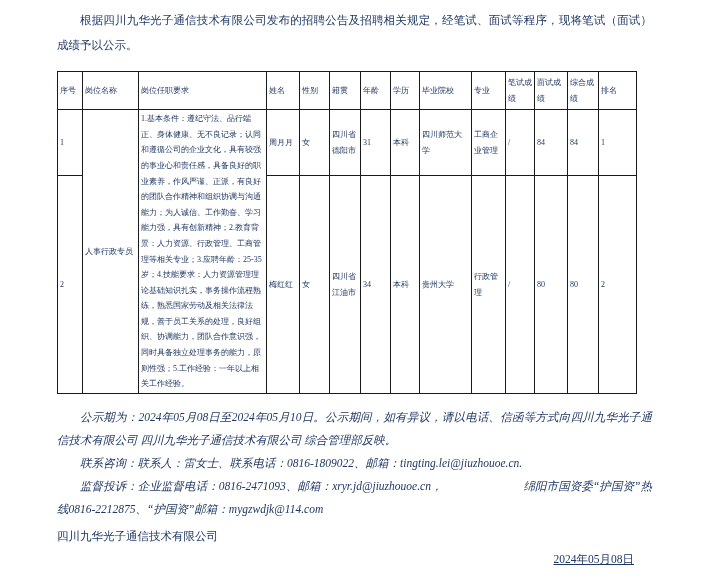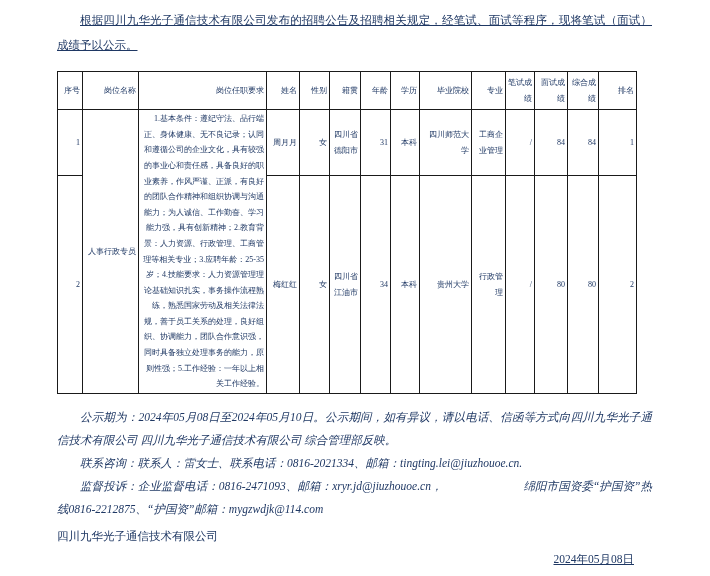--- a/index.html
+++ b/index.html
@@ -12,31 +12,30 @@
     color:#1f3864;
     font-family:"Liberation Serif","DejaVu Serif",serif;
     overflow:hidden;
   }
   .intro {
     margin:0 0 13px 0;
     font-size:11.5px;
     line-height:25px;
     text-indent:2em;
     text-align:justify;
-    text-decoration:underline;
   }
   table.score-table {
     border-collapse:collapse;
     table-layout:fixed;
     width:579px;
   }
   table.score-table th, table.score-table td {
     border:1px solid #1a1a1a;
     font-weight:normal;
-    text-align:right;
+    text-align:left;
     vertical-align:middle;
     font-size:8px;
     line-height:1.95;
     padding:1px 2px;
     word-break:break-all;
     overflow:hidden;
   }
   table.score-table thead tr { height:38px; }
   table.score-table tr.r1 { height:66px; }
   table.score-table tr.r2 { height:218px; }
@@ -128,21 +127,21 @@
         <td>/</td>
         <td>80</td>
         <td>80</td>
         <td>2</td>
       </tr>
     </tbody>
   </table>
 
   <div class="bottom">
     <p>公示期为：2024年05月08日至2024年05月10日。公示期间，如有异议，请以电话、信函等方式向四川九华光子通信技术有限公司 四川九华光子通信技术有限公司 综合管理部反映。</p>
-    <p>联系咨询：联系人：雷女士、联系电话：0816-2021334、邮箱：tingting.lei@jiuzhouoe.cn.</p>
+    <p>联系咨询：联系人：雷女士、联系电话：0816-1809022、邮箱：tingting.lei@jiuzhouoe.cn.</p>
     <p>监督投诉：企业监督电话：0816-2471093、邮箱：xryr.jd@jiuzhouoe.cn，　　　　　　　绵阳市国资委“护国资”热线0816-2212875、“护国资”邮箱：mygzwdjk@114.com</p>
   </div>
 
   <div class="sign">
     <div class="company">四川九华光子通信技术有限公司</div>
     <div class="date">2024年05月08日</div>
   </div>
 
 </div>
 

